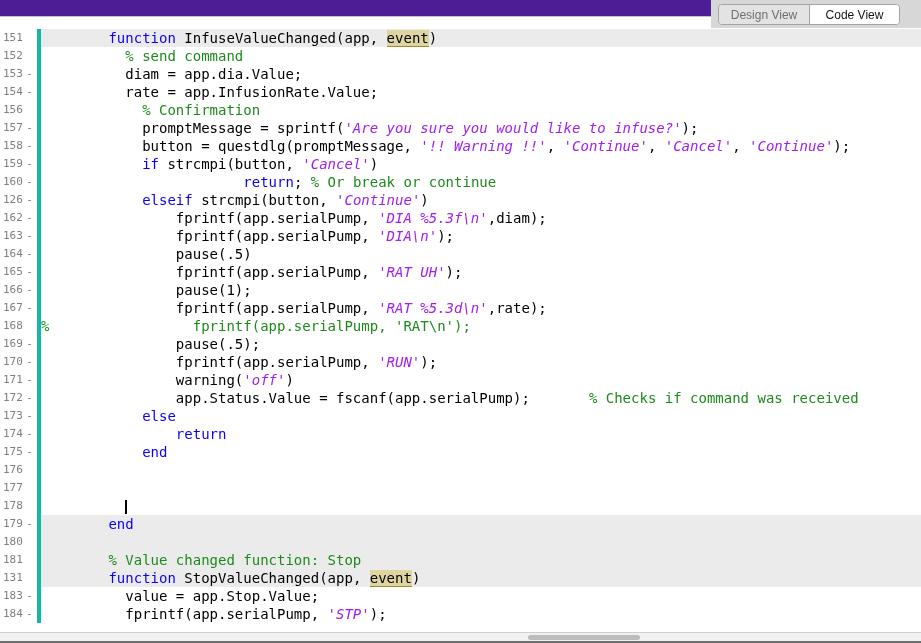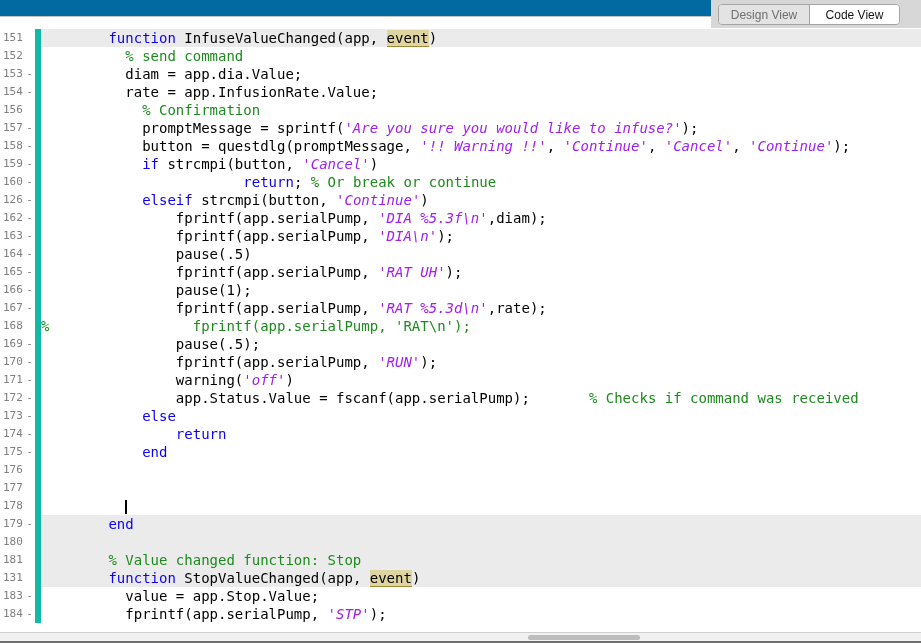--- a/index.html
+++ b/index.html
@@ -1,34 +1,34 @@
 <!DOCTYPE html>
 <html style="--kw: #0D00F5; --cm: #1E8A1E; --st: #A020F0; --lnc: #7F7F7F; --secbg: #EBEBEB; --ev: #DFD5A0;"><head>
 <meta charset="utf-8">
 <style>
   * { margin:0; padding:0; box-sizing:border-box; }
   html,body { width:921px; height:643px; overflow:hidden; background:#fff; }
   .app { position:relative; width:921px; height:643px; background:#fff;
          border-bottom:2px solid #6f6f6f; font-family:"DejaVu Sans Mono",monospace; }
 
   
-  .toolbar { position:relative; height:17px; background:#0369a1; border-bottom:1px solid #c2c2c2; }
+  .toolbar { position:relative; height:17px; background:#4c1d95; border-bottom:1px solid #c2c2c2; }
   .toolbar-right { position:absolute; right:0; top:0; height:28px; width:210px;
                    background:#d7d7d7; display:flex; align-items:center; }
   .seg { display:flex; border:1px solid #a5a5a5; border-radius:4px; overflow:hidden;
          margin-left:7px; height:21px; background:#e3e3e3; }
   .seg-btn { font-family:"Liberation Sans",sans-serif; font-size:12px; border:none;
              background:#e3e3e3; color:#6f6f6f; width:90px; height:21px; padding:0; cursor:default; }
   .seg-btn.active { background:#ffffff; color:#141414; border-left:1px solid #a5a5a5; }
 
   
   .editor { position:absolute; top:29px; left:0; right:0; bottom:0; background:#fff; overflow:hidden; }
   .row { display:flex; height:18px; line-height:18px; font-size:14px; }
   .row.gray .code { background:var(--secbg); }
-  .gutter { flex:0 0 41px; width:41px; border-right:6px solid #14b8a6; background:#ffffff;
+  .gutter { flex:0 0 41px; width:41px; border-right:4px solid #14b8a6; background:#ffffff;
             font-size:11px; color:var(--lnc); padding-left:3px; line-height:18px; }
   .ln   { display:inline-block; width:22px; }
   .dash { display:inline-block; width:9px; text-align:center; }
   .code { flex:1; white-space:pre; color:#000; }
   .t-n { color:#000; }
   .t-k { color:var(--kw); }
   .t-c { color:var(--cm); }
   .t-s { color:var(--st);font-style:italic; }
   .t-e { color:#000; background:var(--ev); border-bottom:1px solid #9c8a33; }
   .cursor { display:inline-block; width:1.5px; height:14px; background:#000; vertical-align:middle; }

